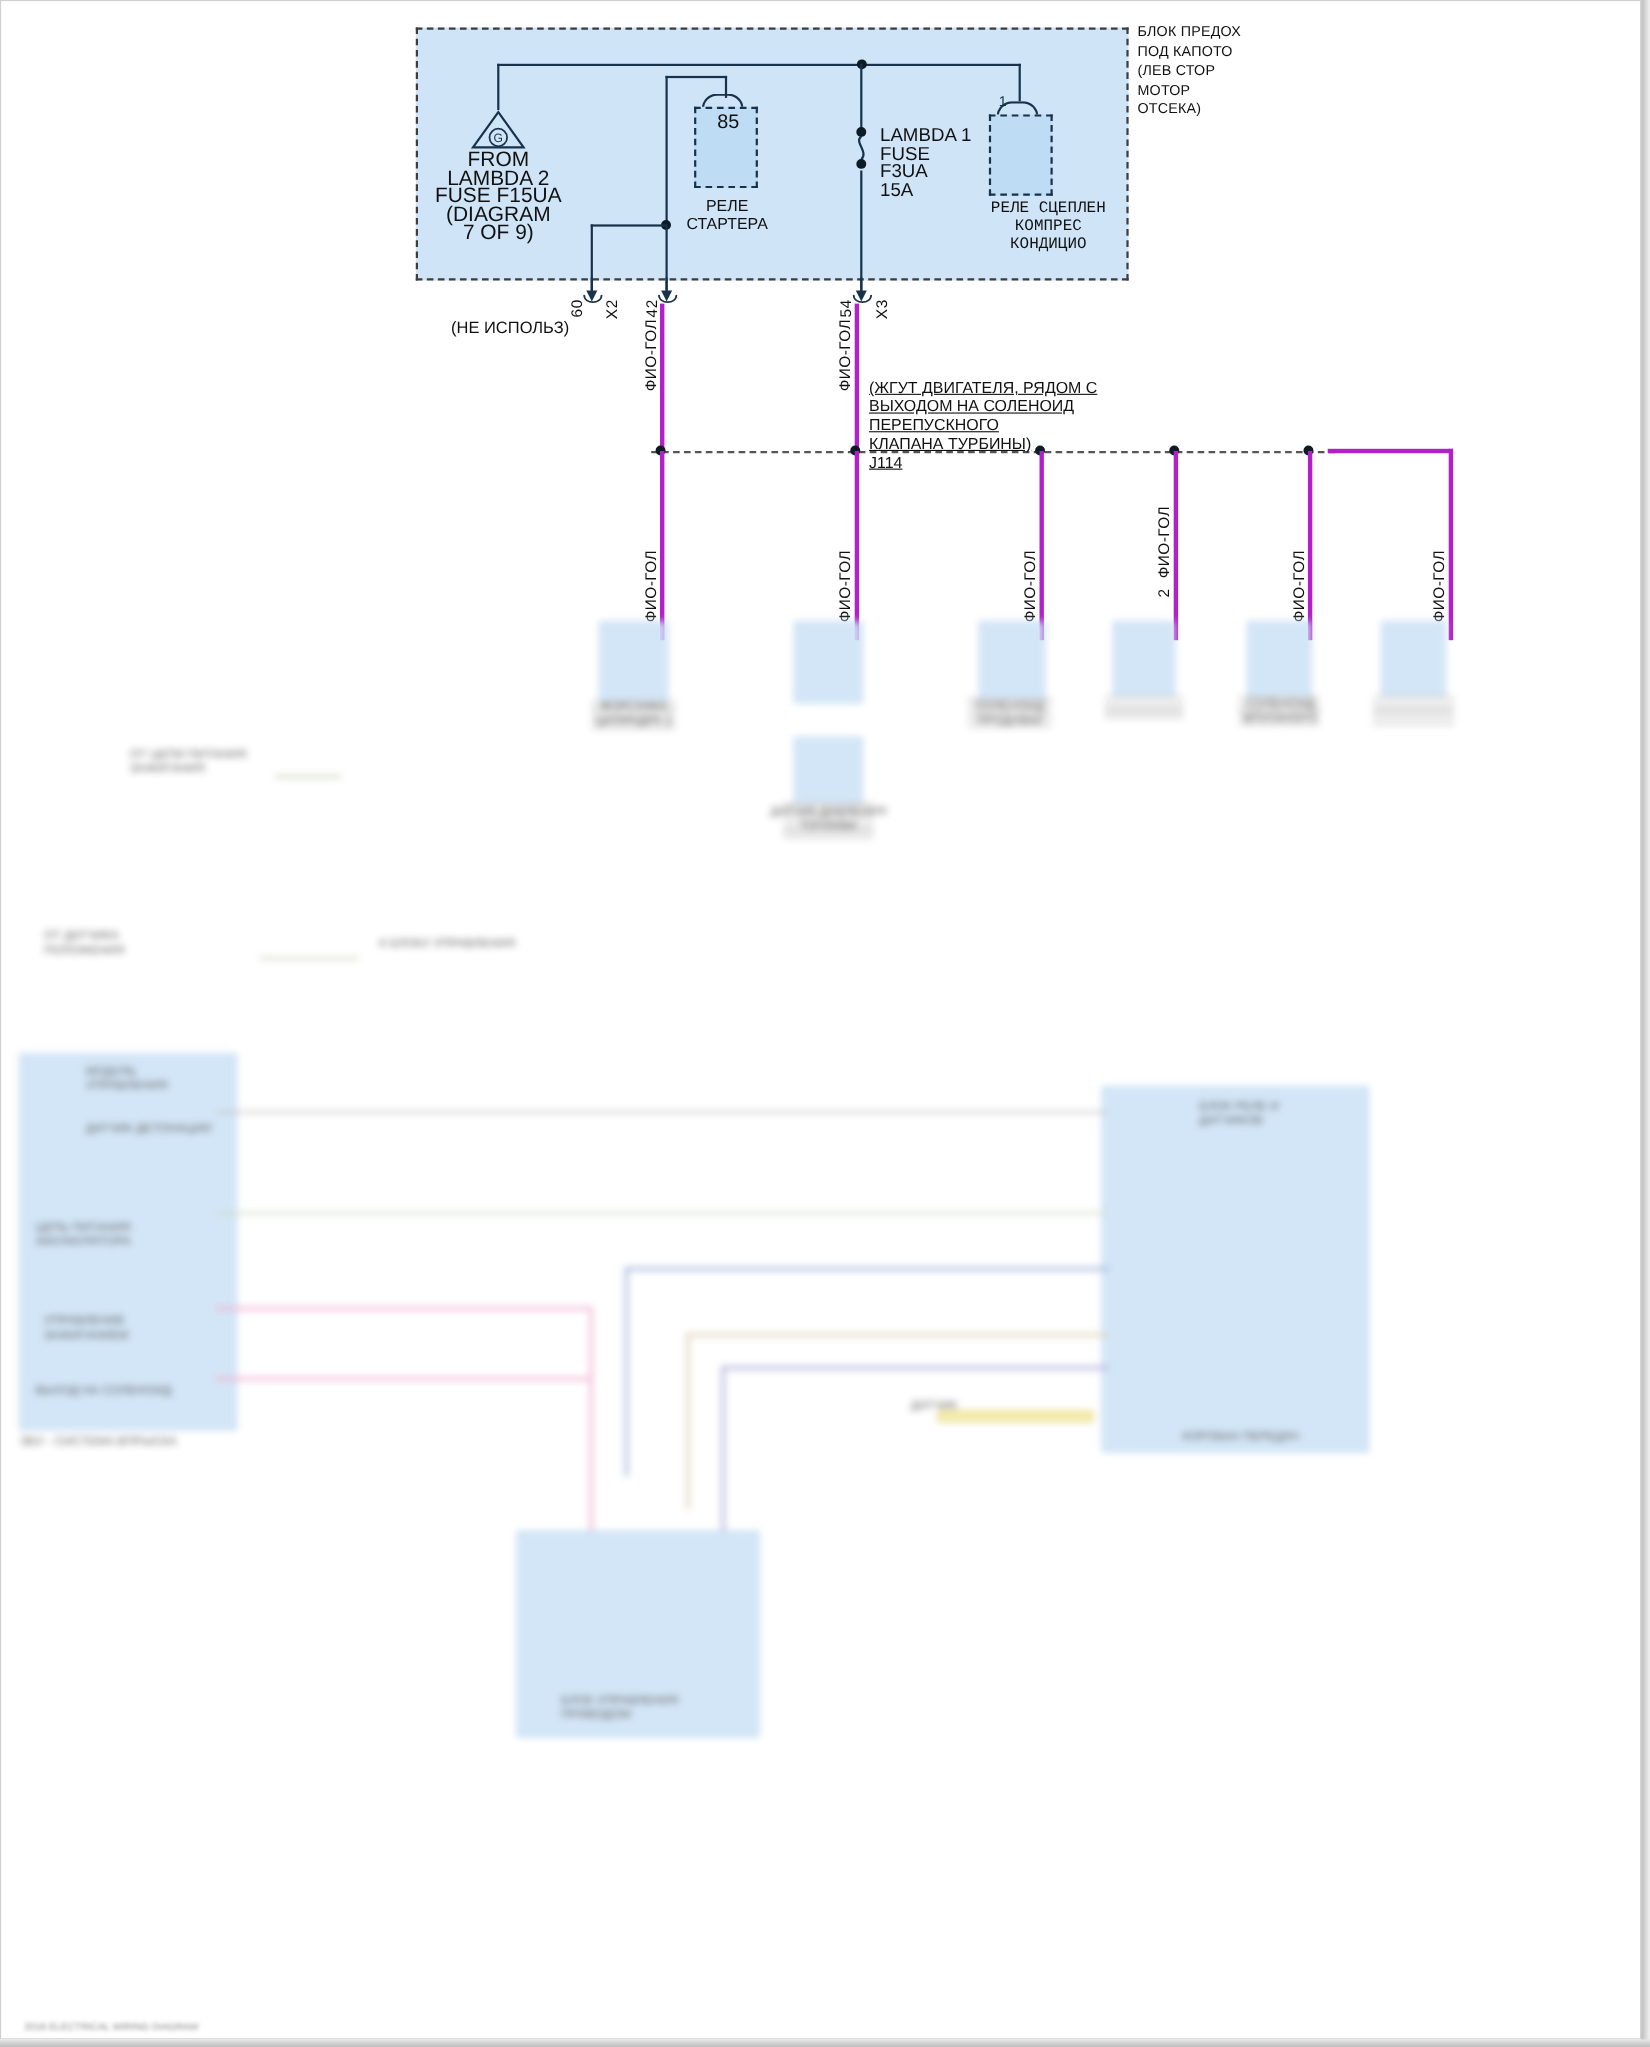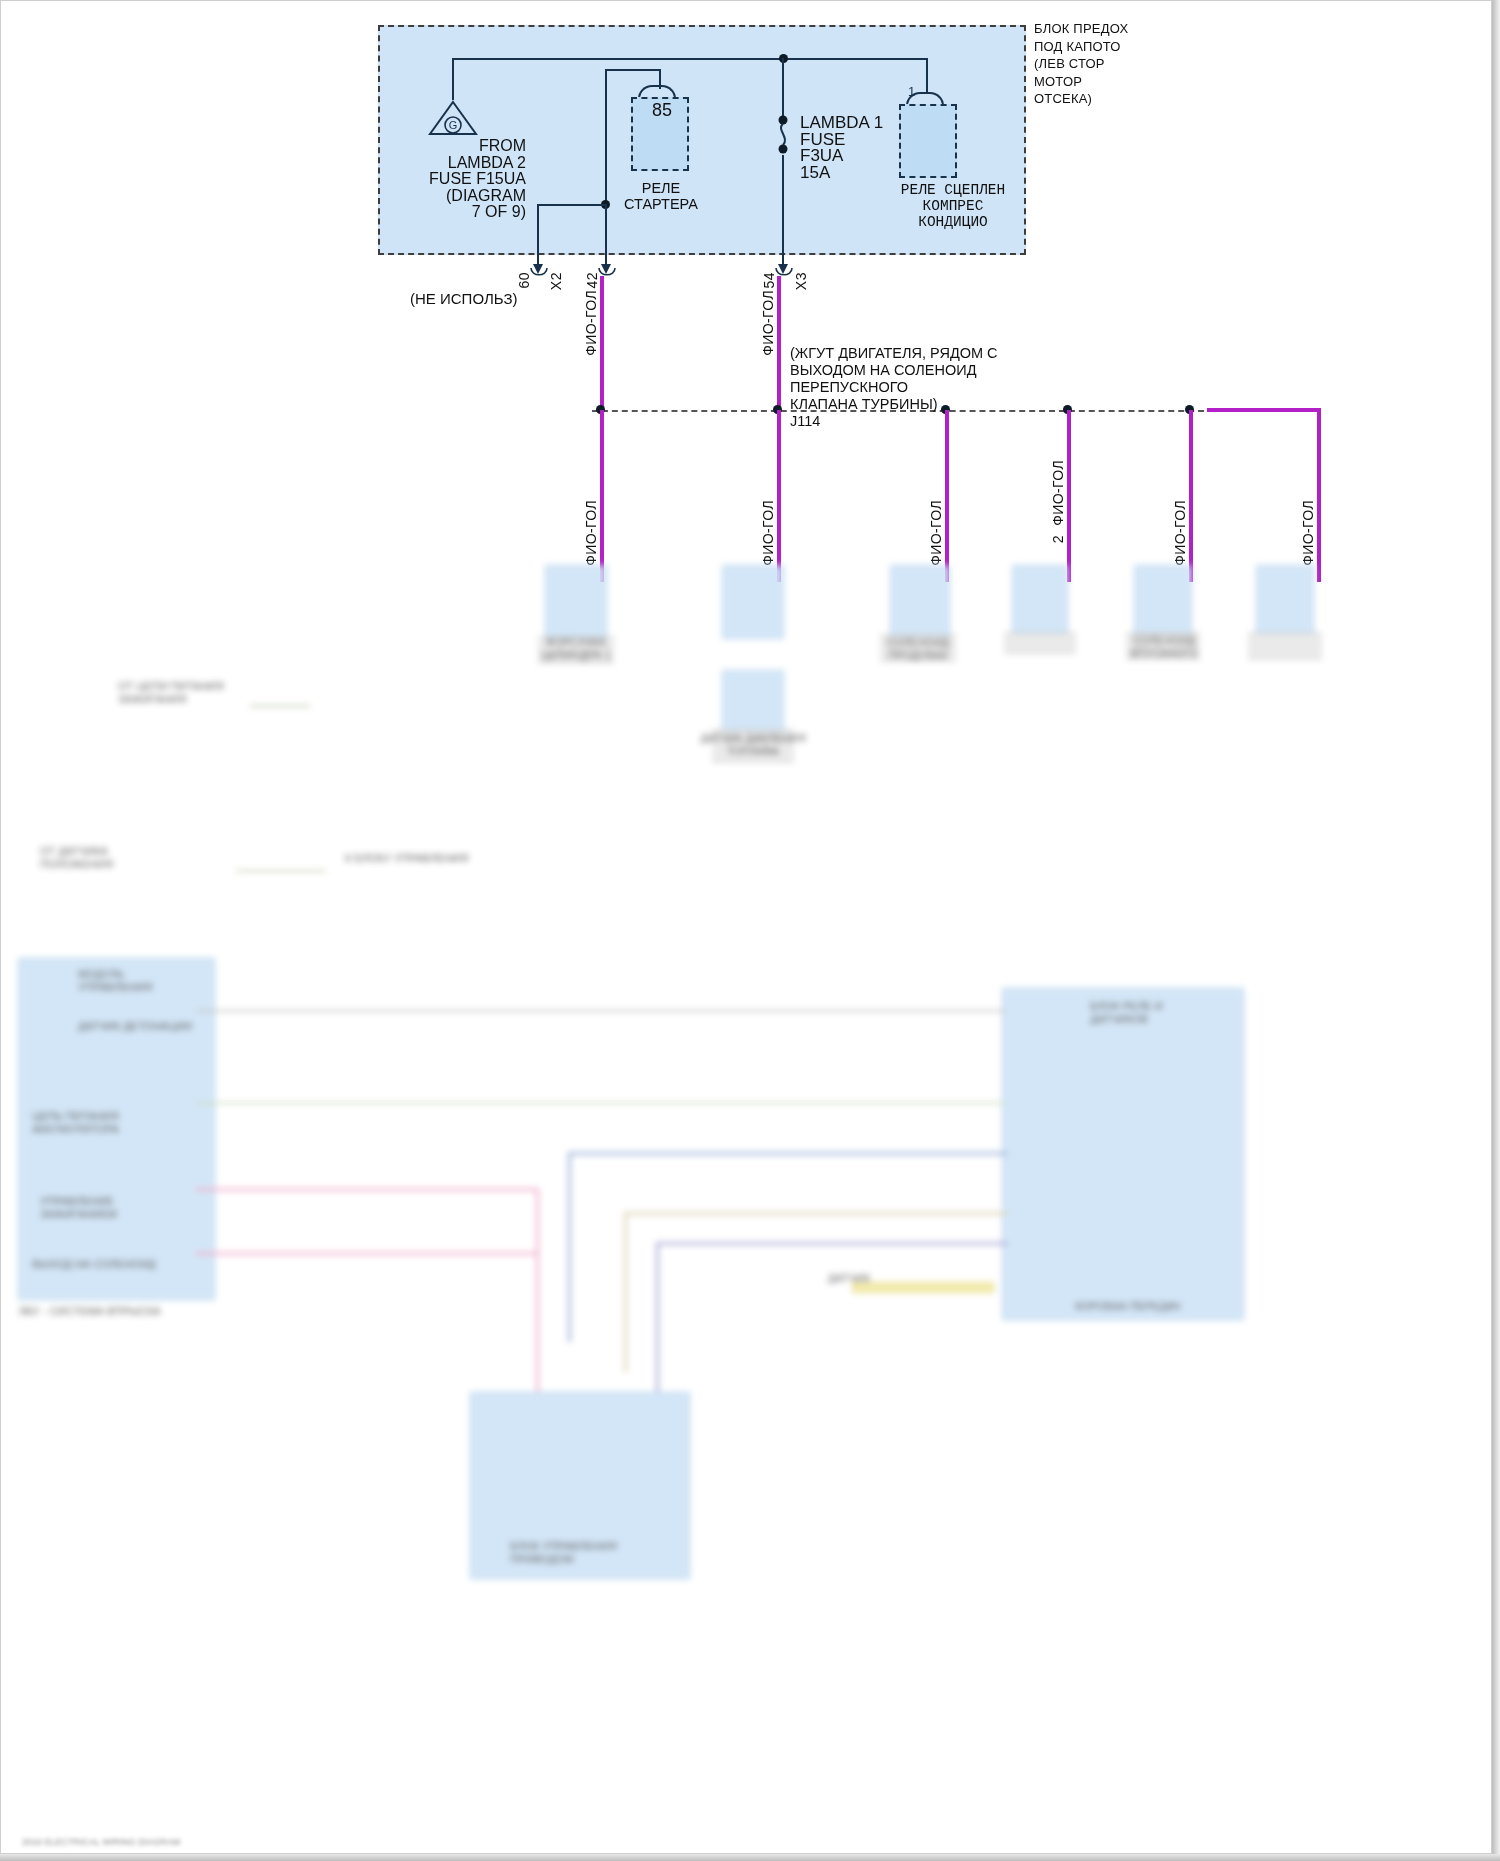--- a/index.html
+++ b/index.html
@@ -19,21 +19,21 @@
     background:#cfe4f7;border:2px dashed #3d3d3d;box-sizing:border-box;}
   .fusebox-label{position:absolute;left:1034px;top:20px;width:190px;
     font-size:13px;line-height:17.5px;color:#111;letter-spacing:.2px;}
 
   .wire{position:absolute;background:#17324a;}
   .wv{width:2px;}
   .wh{height:2px;}
   .dot{position:absolute;width:9px;height:9px;border-radius:50%;background:#0d1b26;}
   .tri-o{position:absolute;width:50px;height:36px;}
   .tri-o svg{display:block}
-  .src-text{position:absolute;text-align:right;font-size:16px;line-height:16.5px;color:#111;}
+  .src-text{position:absolute;text-align:center;font-size:19px;line-height:16.5px;color:#111;}
 
   
   .relay{position:absolute;width:58px;height:74px;background:#bfdcf5;
     border:2px dashed #17324a;box-sizing:border-box;}
   .relay-cap{position:absolute;width:34px;height:12px;
     border-top:2px solid #17324a;border-left:2px solid #17324a;border-right:2px solid #17324a;
     border-radius:14px 14px 0 0;}
   .relay-num{position:absolute;font-size:18px;color:#111;}
   .relay-text{position:absolute;text-align:center;font-size:14.5px;line-height:16px;color:#111;}
   .relay-tick{position:absolute;font-size:13px;color:#17324a;}
@@ -200,21 +200,21 @@
     <div class="vwire" style="left:777px;top:276px;height:134px;"></div>
     <div class="vlabel" style="left:760px;top:290px;">ФИО-ГОЛ</div>
 
     <div class="harness" style="left:592px;top:410px;width:622px;"></div>
     <div class="dot" style="left:596px;top:405px;"></div>
     <div class="dot" style="left:773px;top:405px;"></div>
     <div class="dot" style="left:941px;top:405px;"></div>
     <div class="dot" style="left:1063px;top:405px;"></div>
     <div class="dot" style="left:1185px;top:405px;"></div>
 
-    <div class="note" style="left:790px;top:345px;width:290px;">
+    <div class="note" style="left:790px;top:345px;width:290px;text-decoration:underline;">
       <div>(ЖГУТ ДВИГАТЕЛЯ, РЯДОМ С</div>
       <div>ВЫХОДОМ НА СОЛЕНОИД ПЕРЕПУСКНОГО</div>
       <div>КЛАПАНА ТУРБИНЫ)</div>
       <div>J114</div>
     </div>
 
     <div class="vwire" style="left:600px;top:410px;height:172px;"></div>
     <div class="vlabel" style="left:583px;top:500px;">ФИО-ГОЛ</div>
 
     <div class="vwire" style="left:777px;top:410px;height:172px;"></div>

